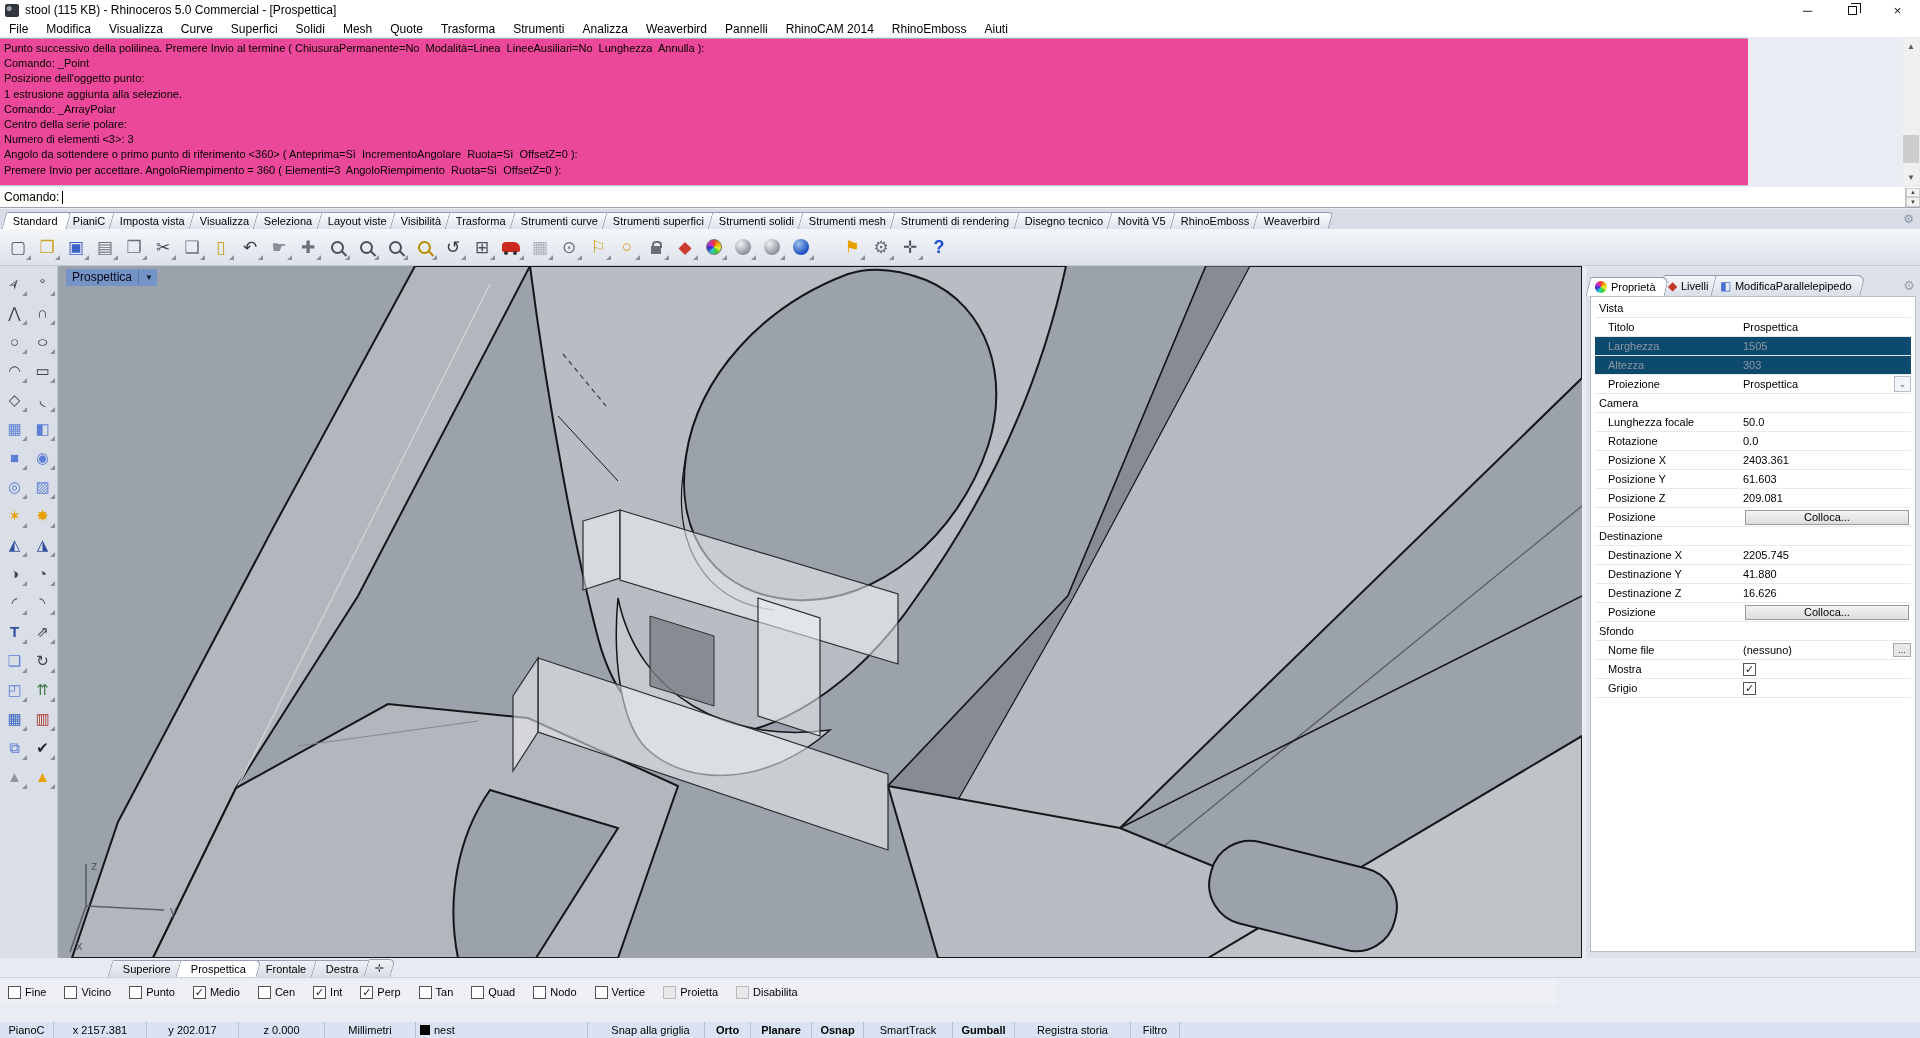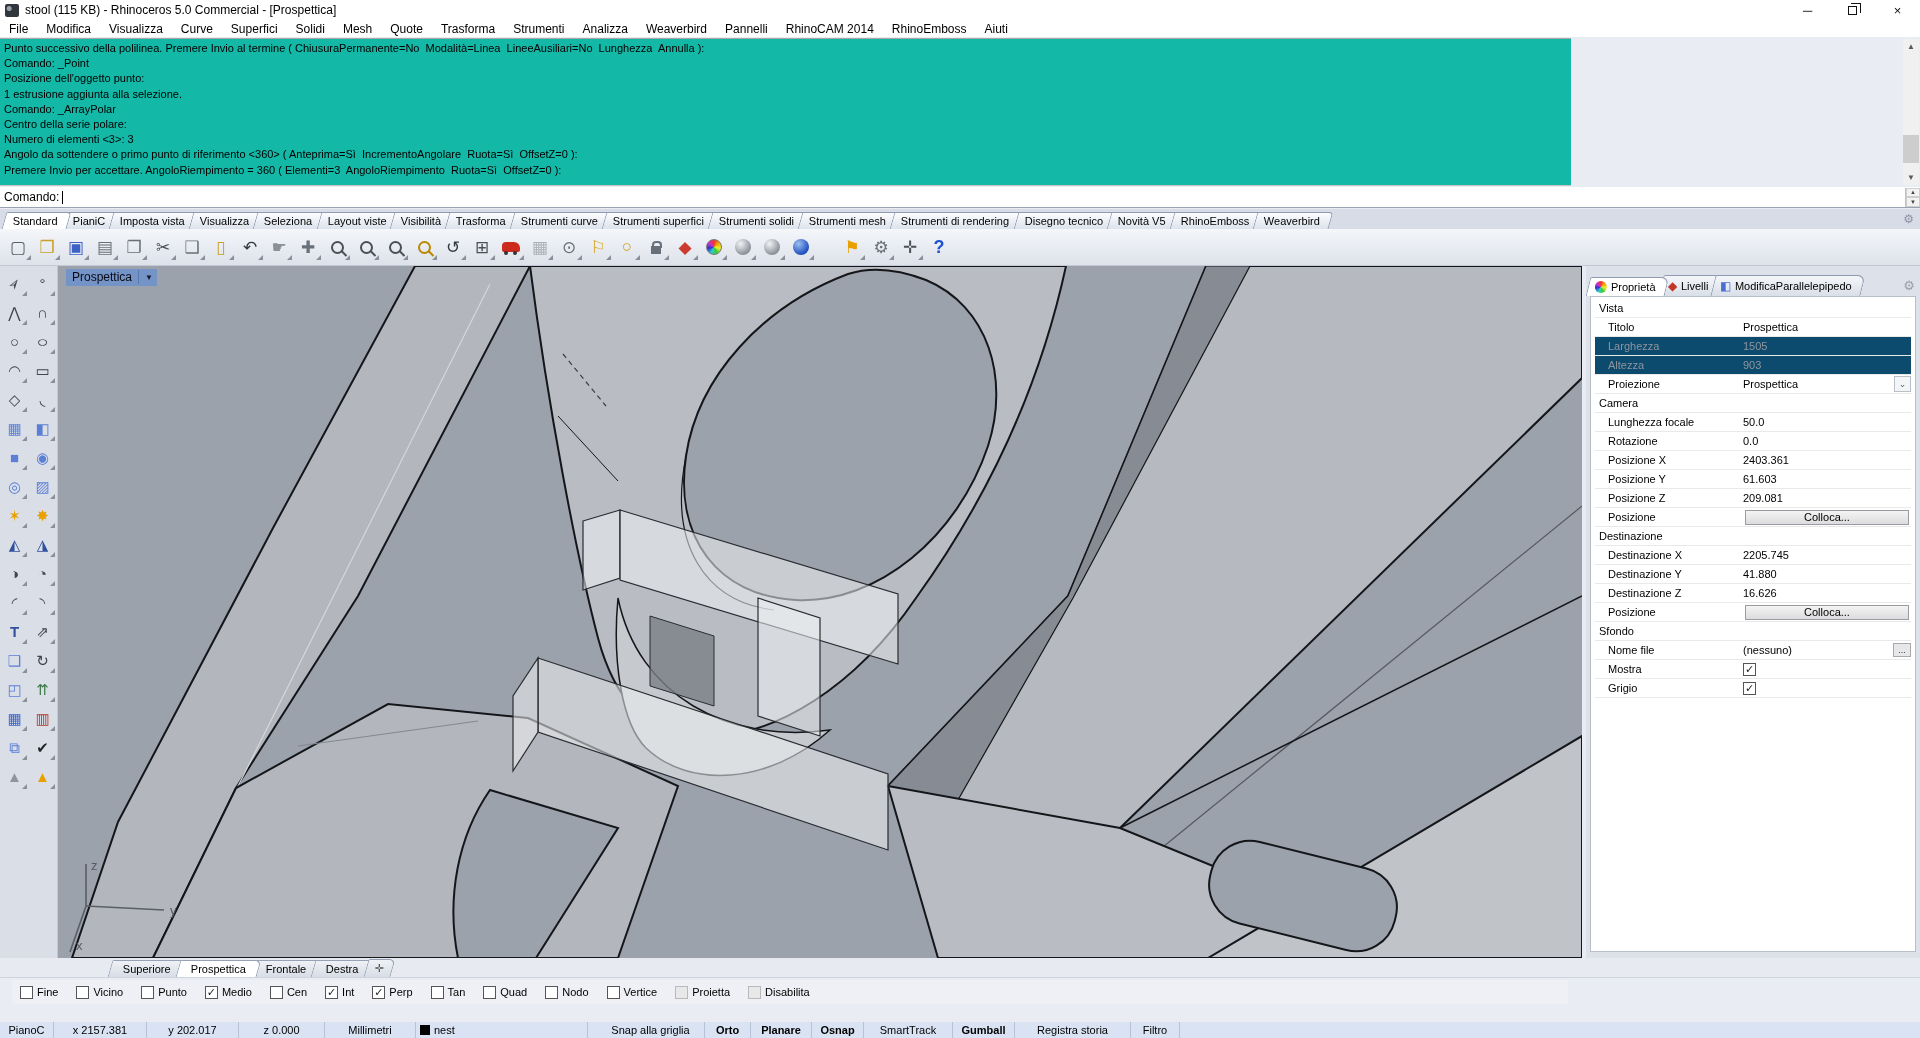--- a/index.html
+++ b/index.html
@@ -18,21 +18,21 @@
   .restore-glyph { width:9px; height:9px; border:1px solid #111; position:relative; }
   .restore-glyph::before { content:""; position:absolute; left:2px; top:-4px; width:9px; height:9px;
     border:1px solid #111; border-left:none; border-bottom:none; }
 
   
   #menubar { left:0; top:20px; width:1920px; height:17px; background:#ffffff;
     display:flex; align-items:center; font-size:12px; }
   .menu-item { padding:1px 9px; color:#000; }
 
   
-  #cmdhist { left:0; top:38px; width:1571px; height:148px; background:#14b8a6;
+  #cmdhist { left:0; top:38px; width:1748px; height:148px; background:#ec4899;
     border-top:1px solid #a7a7a7; border-bottom:1px solid #c5c5c5;
     font-size:11px; color:#000; padding:2px 0 0 4px; line-height:15.2px; white-space:pre; overflow:hidden; }
   #cmdhist-scroll { left:1903px; top:39px; width:16px; height:146px; background:#f0f0f0; }
   .scr-arrow { position:absolute; left:0; width:16px; height:15px; background:#f0f0f0;
     color:#5a5a5a; font-size:8px; display:flex; align-items:center; justify-content:center; }
   #scr-thumb { position:absolute; left:0; top:96px; width:16px; height:28px; background:#cdcdcd; }
   #cmdprompt { left:0; top:187px; width:1920px; height:21px; background:#ffffff;
     border-bottom:1px solid #9aa2b2; display:flex; align-items:center; font-size:12px; padding-left:4px; }
   #caret { width:1px; height:13px; background:#000; margin-left:3px; }
   #prompt-spin { margin-left:auto; width:15px; height:19px; border-left:1px solid #c0c0c0;
@@ -122,21 +122,21 @@
   #vtabs { left:0; top:958px; width:1920px; height:20px; background:#e7eaf1; display:flex;
     align-items:flex-end; padding-left:110px; font-size:11px; border-bottom:1px solid #cfd5df; }
   .vtab { position:relative; padding:2px 12px; margin-right:-6px; border:1px solid #97a1b4; border-bottom:none;
     background:linear-gradient(#eef1f5,#d8dde6); transform:skewX(-16deg); border-radius:2px 6px 0 0; }
   .vtab > span { display:inline-block; transform:skewX(16deg); }
   .vtab.active { background:#ffffff; z-index:5; }
   .vtab.add { padding:2px 8px; color:#555; }
 
   
   #osnap { left:0; top:980px; width:1556px; height:24px; background:#eef0f5; display:flex;
-    align-items:center; gap:7px; padding-left:8px; font-size:11px;margin-left:12px; }
+    align-items:center; gap:7px; padding-left:8px; font-size:11px; }
   .osnap-item { display:flex; align-items:center; gap:4px; margin-right:11px; }
 
   
   #statusbar { left:0; top:1022px; width:1920px; height:16px; background:#dae3f3; display:flex;
     font-size:11px; align-items:stretch; color:#000; }
   .pane { display:flex; align-items:center; justify-content:center; border-right:1px solid #b7c2d6; height:100%; }
   .pane.left { justify-content:flex-start; padding-left:4px; }
   .pane.bold { font-weight:bold;text-align:right; }
   .pane .swatch { width:10px; height:10px; background:#000; margin-right:4px; }
   .pane.gapless { border-right:none; }
@@ -498,21 +498,21 @@
       <div class="prow">
         <div class="lab">Titolo</div>
         <div class="val">Prospettica</div>
       </div>
       <div class="prow disabled">
         <div class="lab">Larghezza</div>
         <div class="val">1505</div>
       </div>
       <div class="prow disabled">
         <div class="lab">Altezza</div>
-        <div class="val">903</div>
+        <div class="val">303</div>
       </div>
       <div class="prow">
         <div class="lab">Proiezione</div>
         <div class="val">Prospettica<div class="chev">⌄</div></div>
       </div>
       <div class="prow header">Camera</div>
       <div class="prow">
         <div class="lab">Lunghezza focale</div>
         <div class="val">50.0</div>
       </div>

